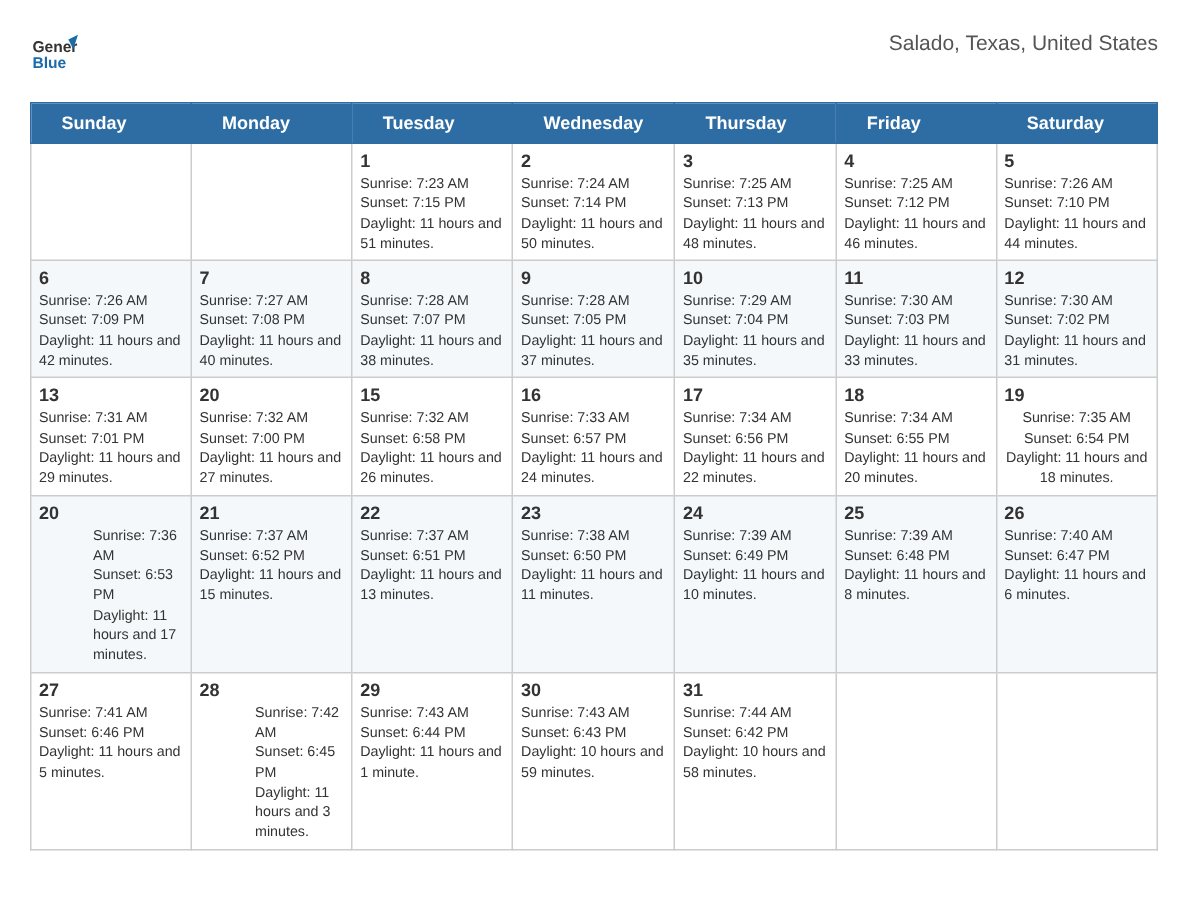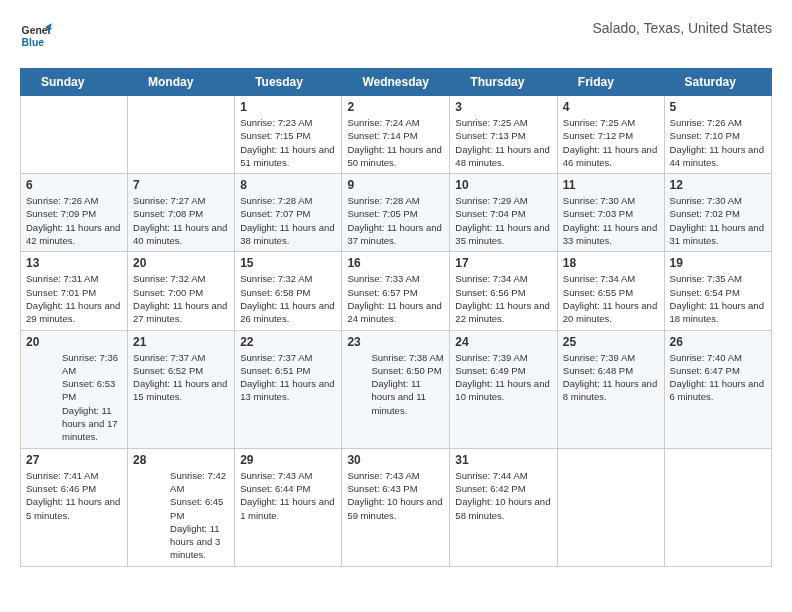--- a/index.html
+++ b/index.html
@@ -218,21 +218,21 @@
 Daylight: 11 hours and 22 minutes.</div>
         </td>
         <td>
           <span class="day-num">18</span>
           <div class="day-info" style="white-space: pre-line;">Sunrise: 7:34 AM
 Sunset: 6:55 PM
 Daylight: 11 hours and 20 minutes.</div>
         </td>
         <td>
           <span class="day-num">19</span>
-          <div class="day-info" style="white-space: pre-line;">Sunrise: 7:35 AM
+          <div class="day-info" style="white-space: pre-line; text-align: center;">Sunrise: 7:35 AM
 Sunset: 6:54 PM
 Daylight: 11 hours and 18 minutes.</div>
         </td>
       </tr>
       <tr>
         <td>
           <span class="day-num">20</span>
           <div class="day-info" style="white-space: pre-line; margin-left: 36px;">Sunrise: 7:36 AM
 Sunset: 6:53 PM
 Daylight: 11 hours and 17 minutes.</div>
@@ -244,21 +244,21 @@
 Daylight: 11 hours and 15 minutes.</div>
         </td>
         <td>
           <span class="day-num">22</span>
           <div class="day-info" style="white-space: pre-line;">Sunrise: 7:37 AM
 Sunset: 6:51 PM
 Daylight: 11 hours and 13 minutes.</div>
         </td>
         <td>
           <span class="day-num">23</span>
-          <div class="day-info" style="white-space: pre-line; margin-left: 24px;">Sunrise: 7:38 AM
+          <div class="day-info" style="white-space: pre-line;">Sunrise: 7:38 AM
 Sunset: 6:50 PM
 Daylight: 11 hours and 11 minutes.</div>
         </td>
         <td>
           <span class="day-num">24</span>
           <div class="day-info" style="white-space: pre-line;">Sunrise: 7:39 AM
 Sunset: 6:49 PM
 Daylight: 11 hours and 10 minutes.</div>
         </td>
         <td>

